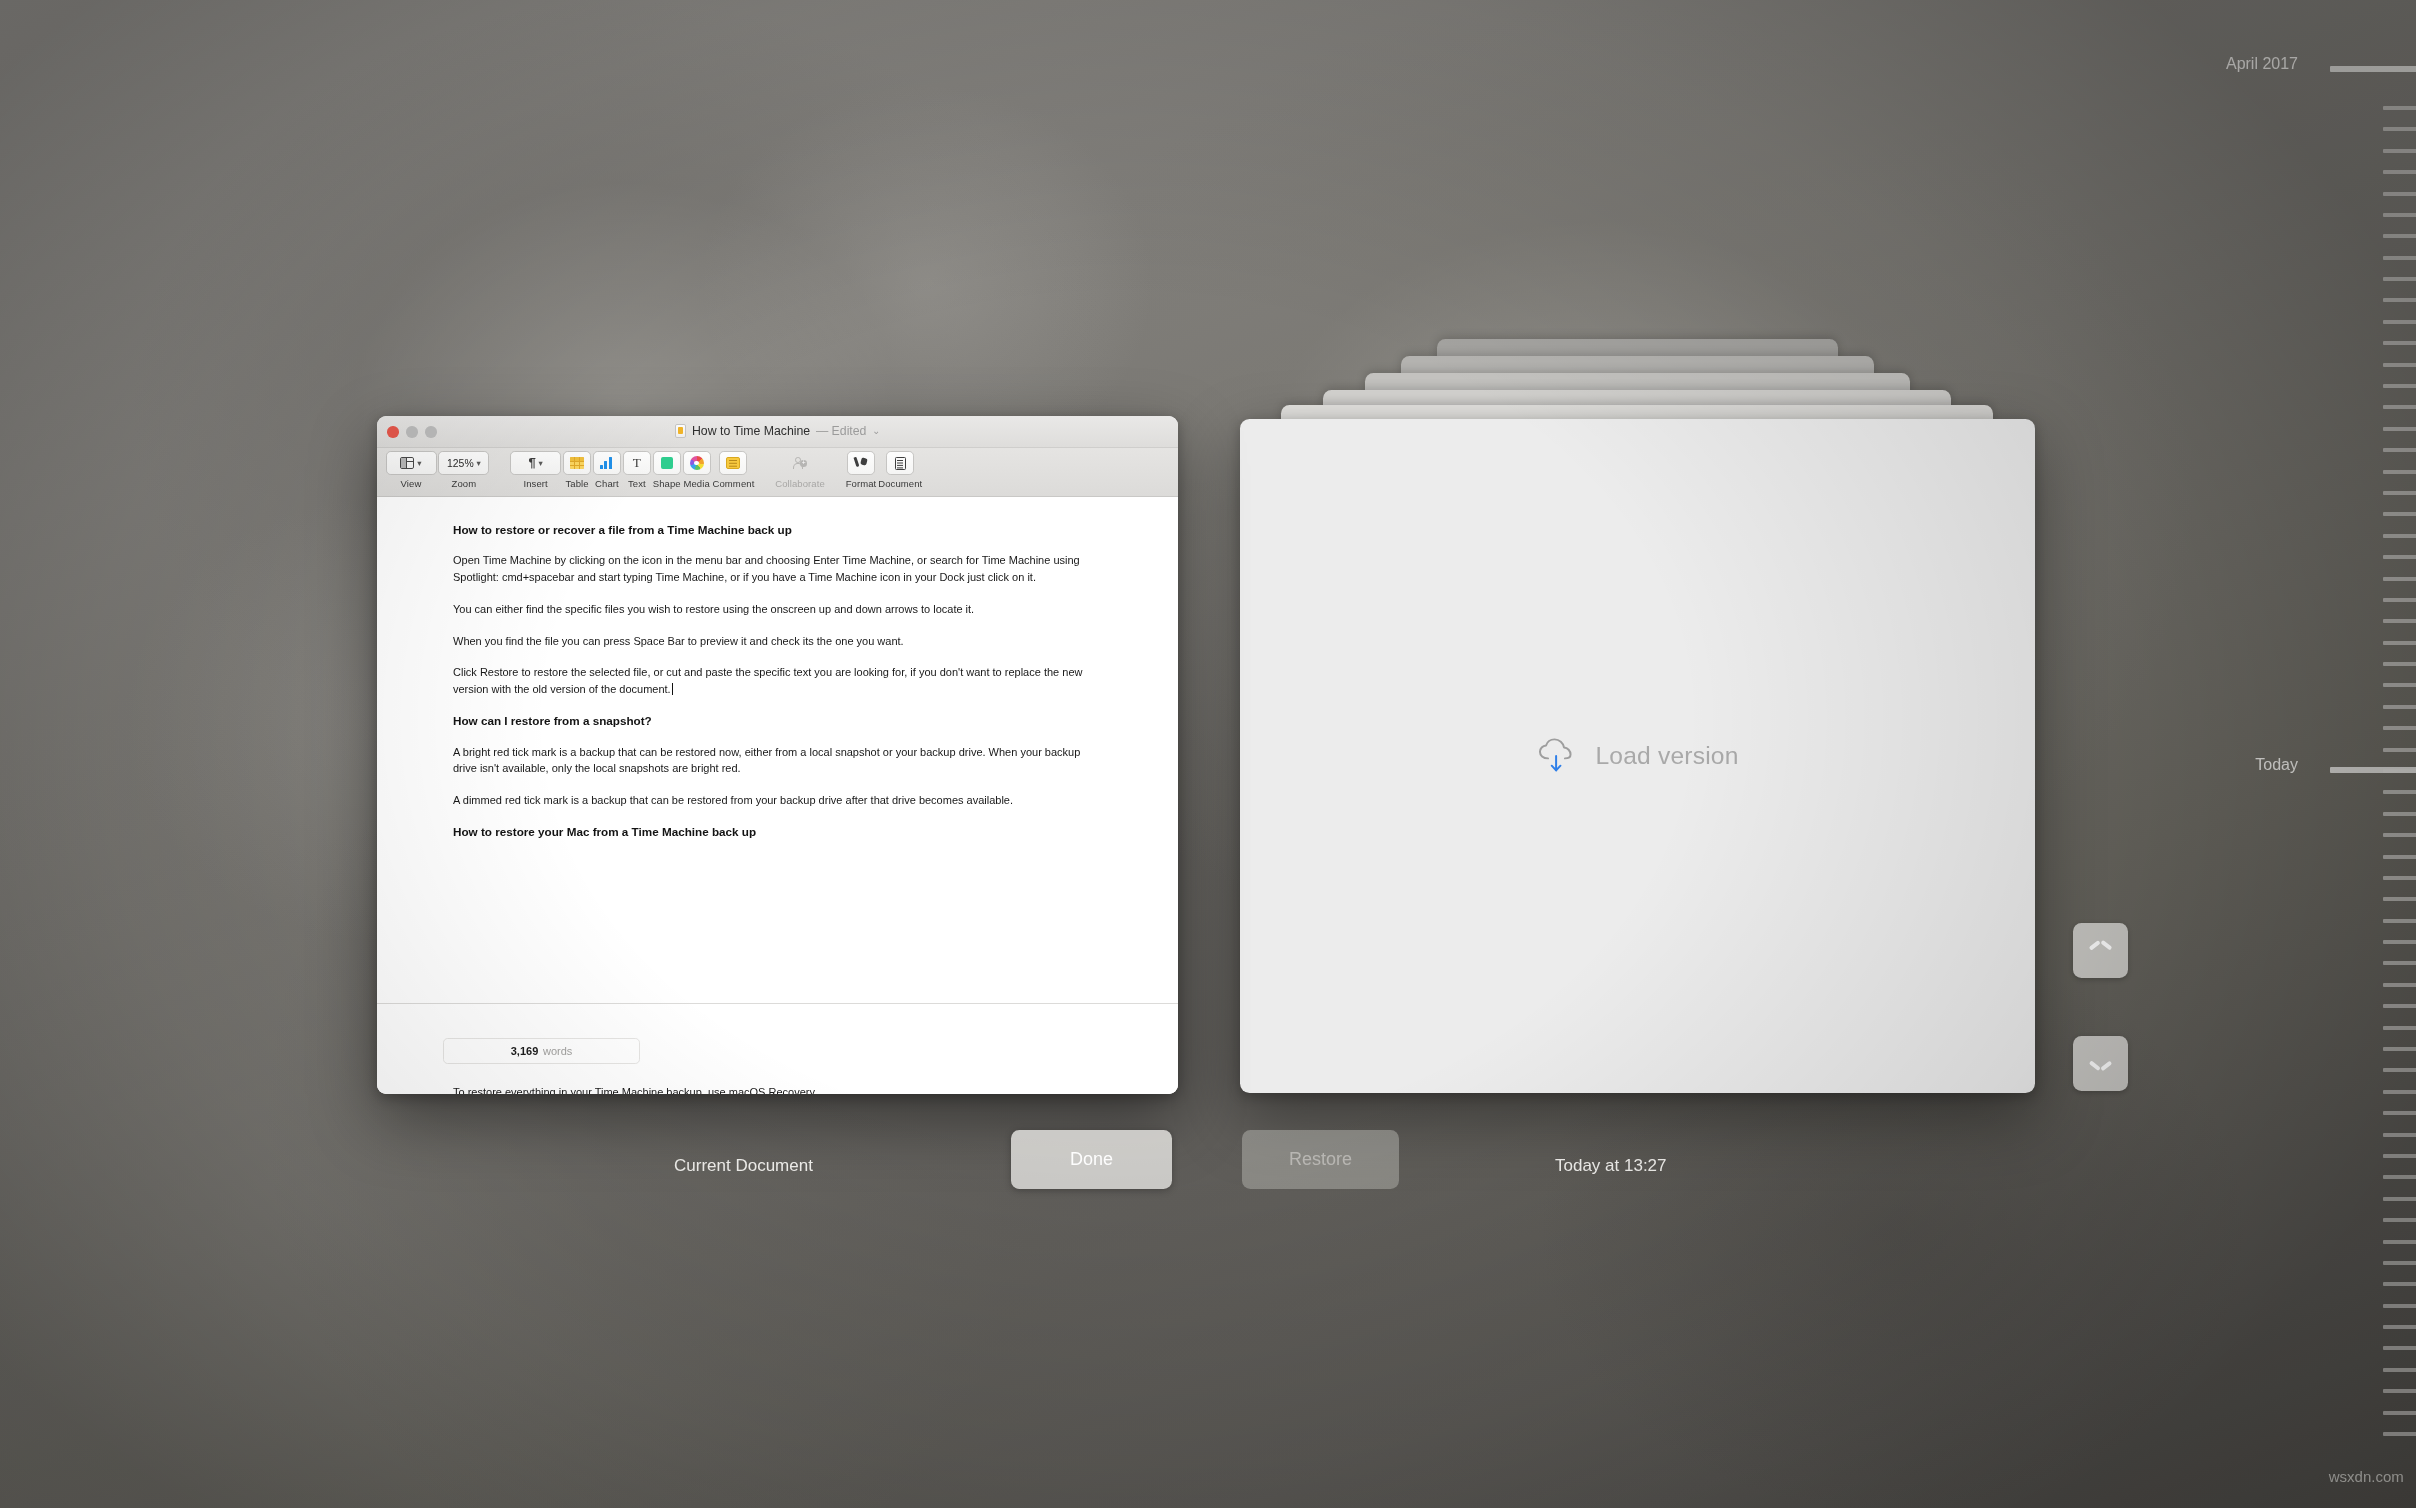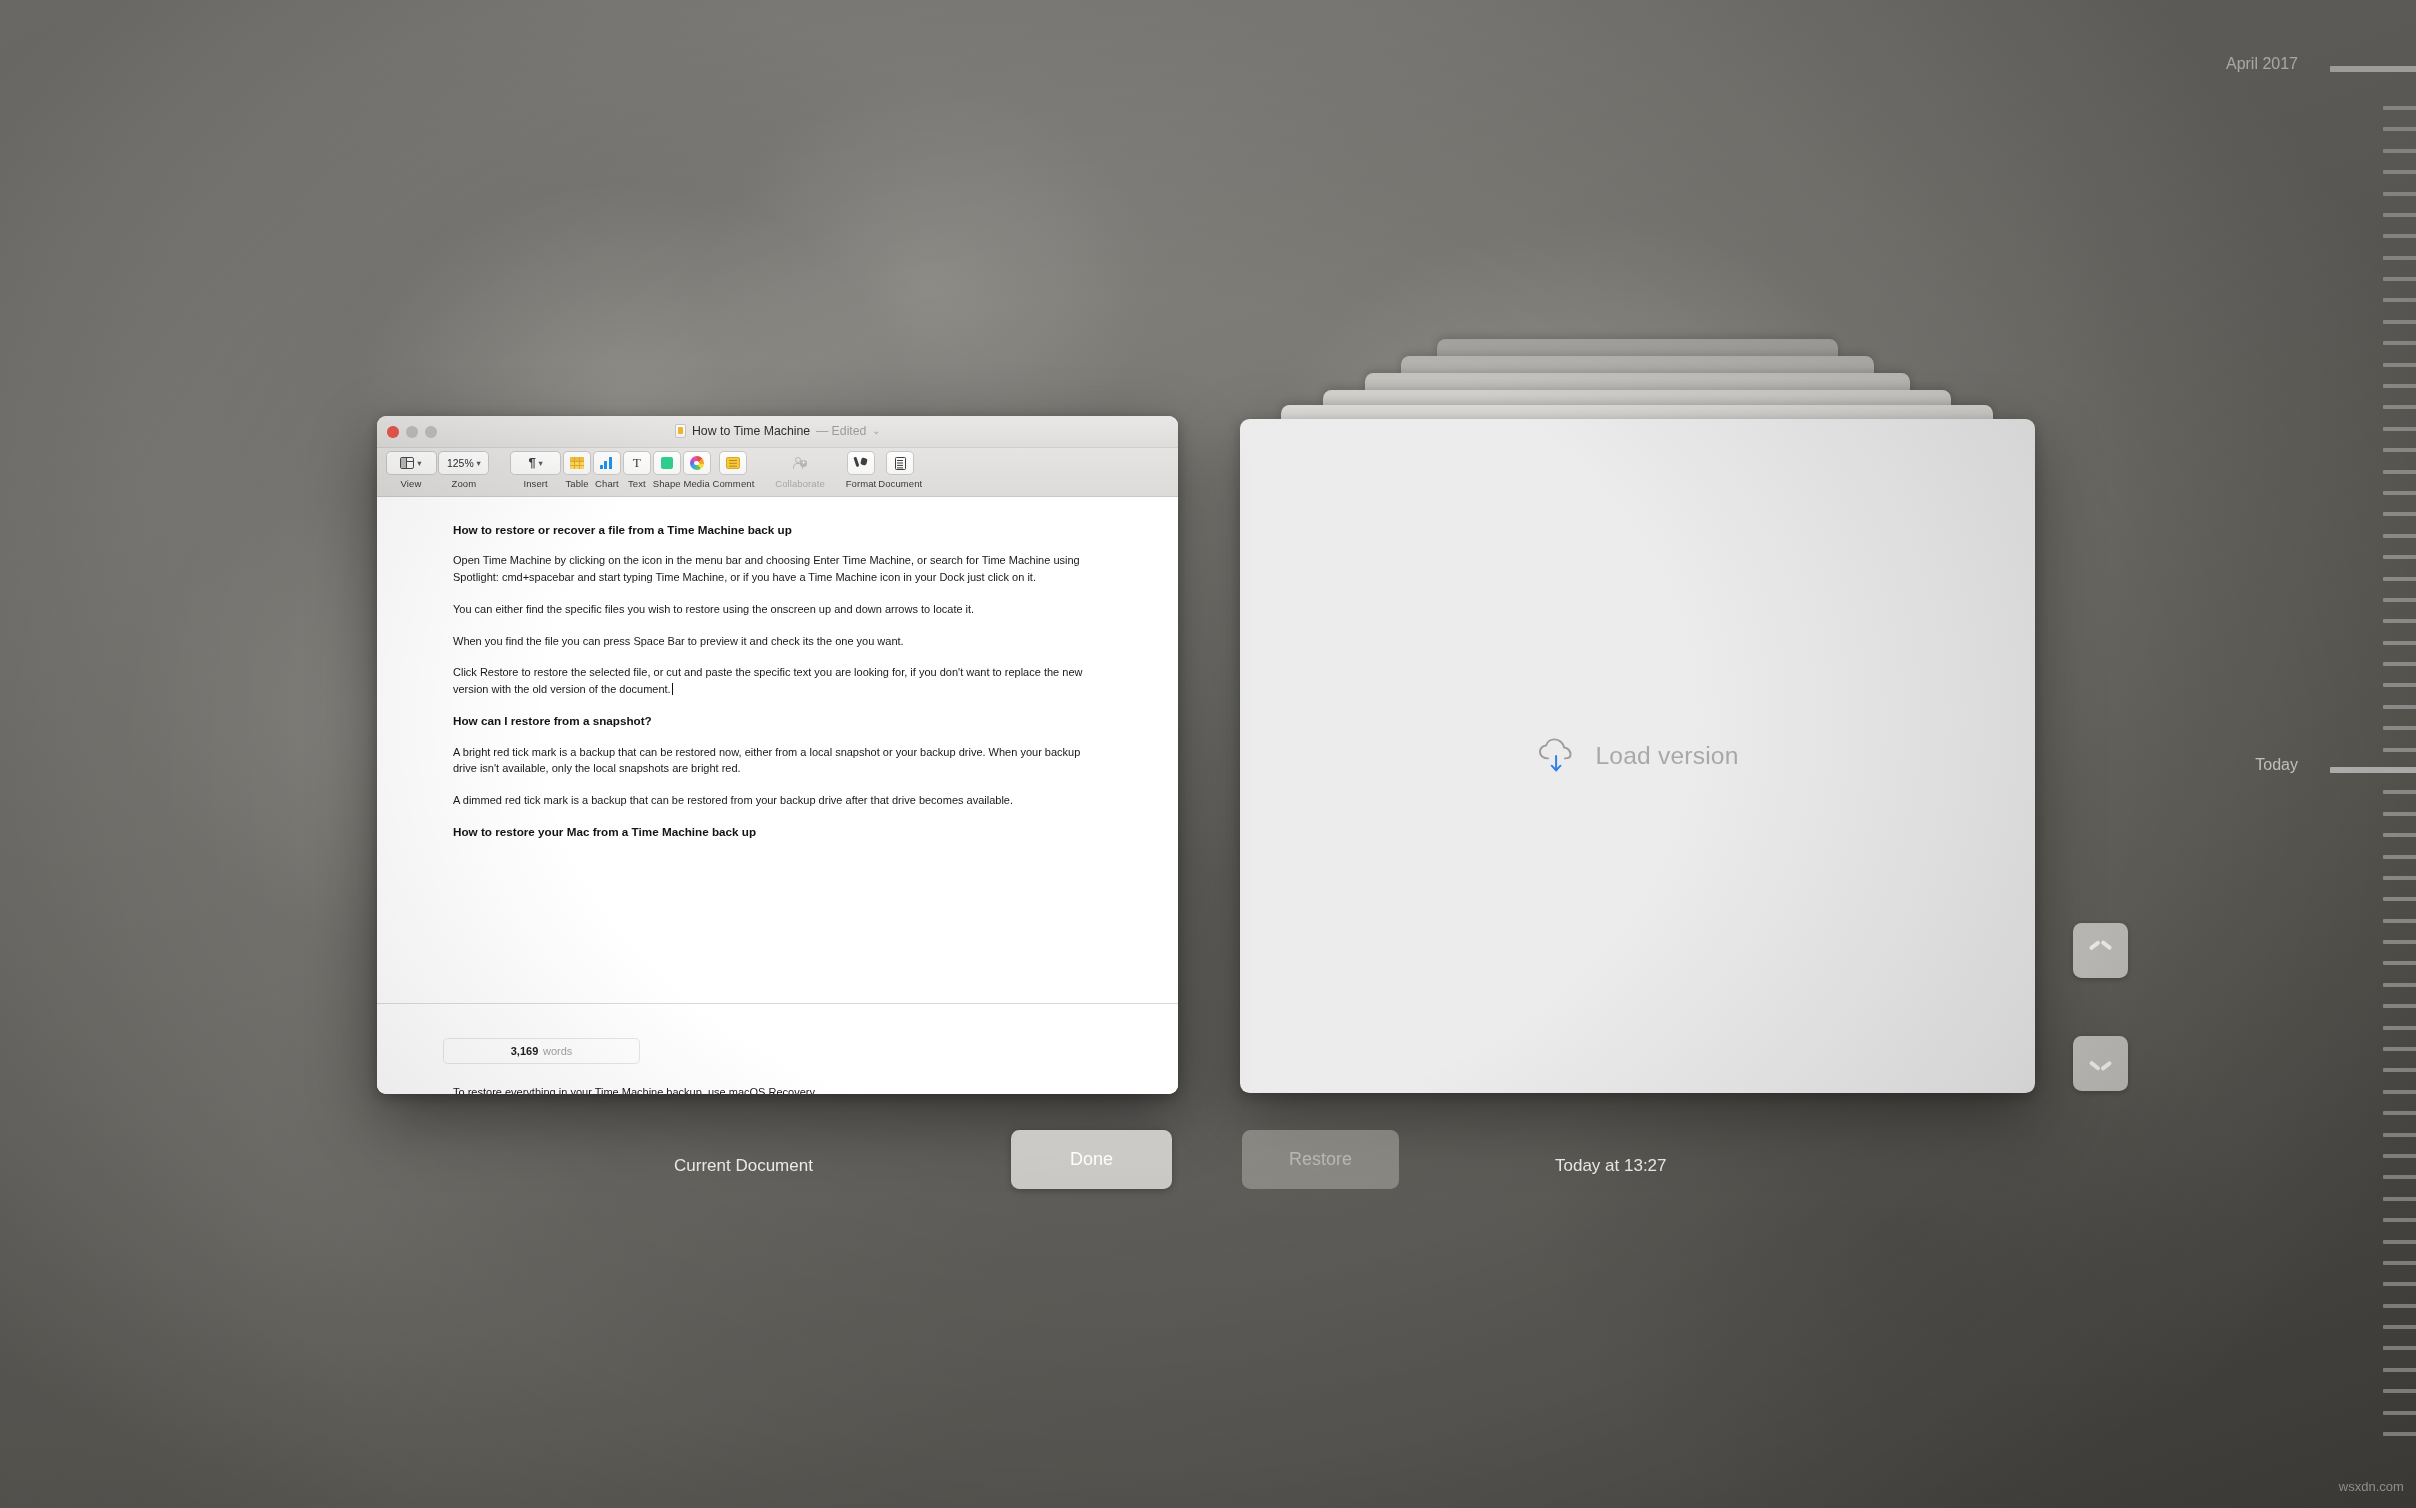--- a/index.html
+++ b/index.html
@@ -188,21 +188,21 @@
     display:flex; align-items:center; justify-content:center;
     font-size:18px;
   }
   #done-btn { left:1011px; top:1130px; width:161px; height:59px;
     background:rgba(214,213,209,0.92); color:#ffffff;
     box-shadow:0 1.9px 7.6px rgba(0,0,0,0.25); }
   #restore-btn { left:1242px; top:1130px; width:157px; height:59px;
     background:rgba(175,174,170,0.55); color:rgba(246,245,242,0.45); }
 
   
-  #watermark { position:absolute; right:13.2px; bottom:14px; font-size:13px; color:rgba(210,209,205,0.55); }
+  #watermark { position:absolute; right:13.2px; bottom:23px; font-size:15px; color:rgba(210,209,205,0.55); }
 </style>
 </head>
 <body>
 
 <div id="stage">
 
   <div class="backdrop"></div>
   <div class="backdrop-soft"></div>
 
   <div id="timeline">

